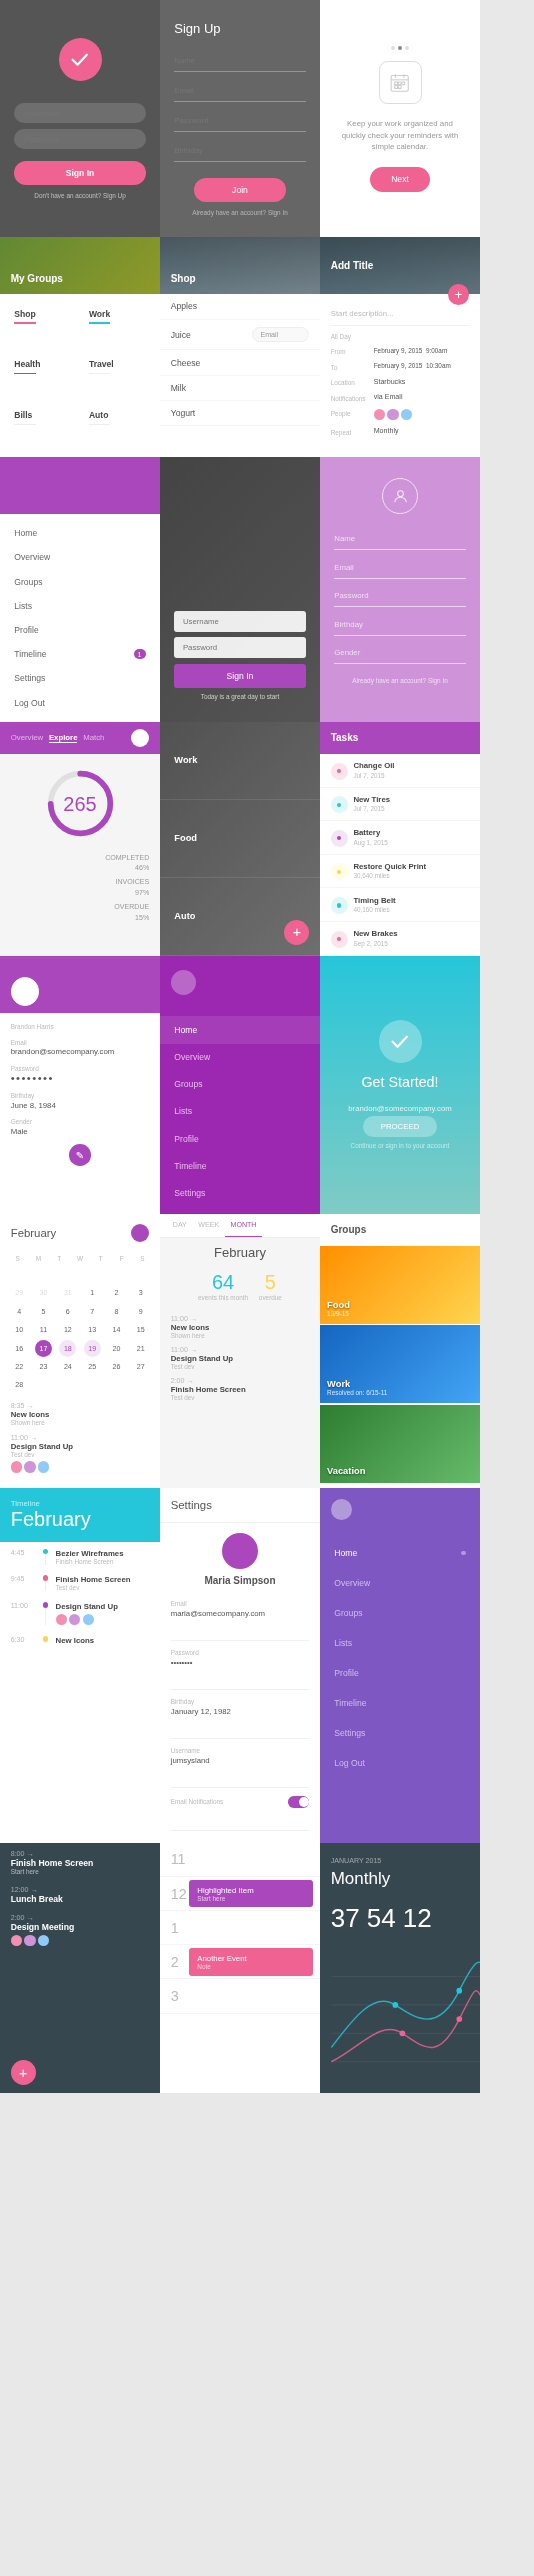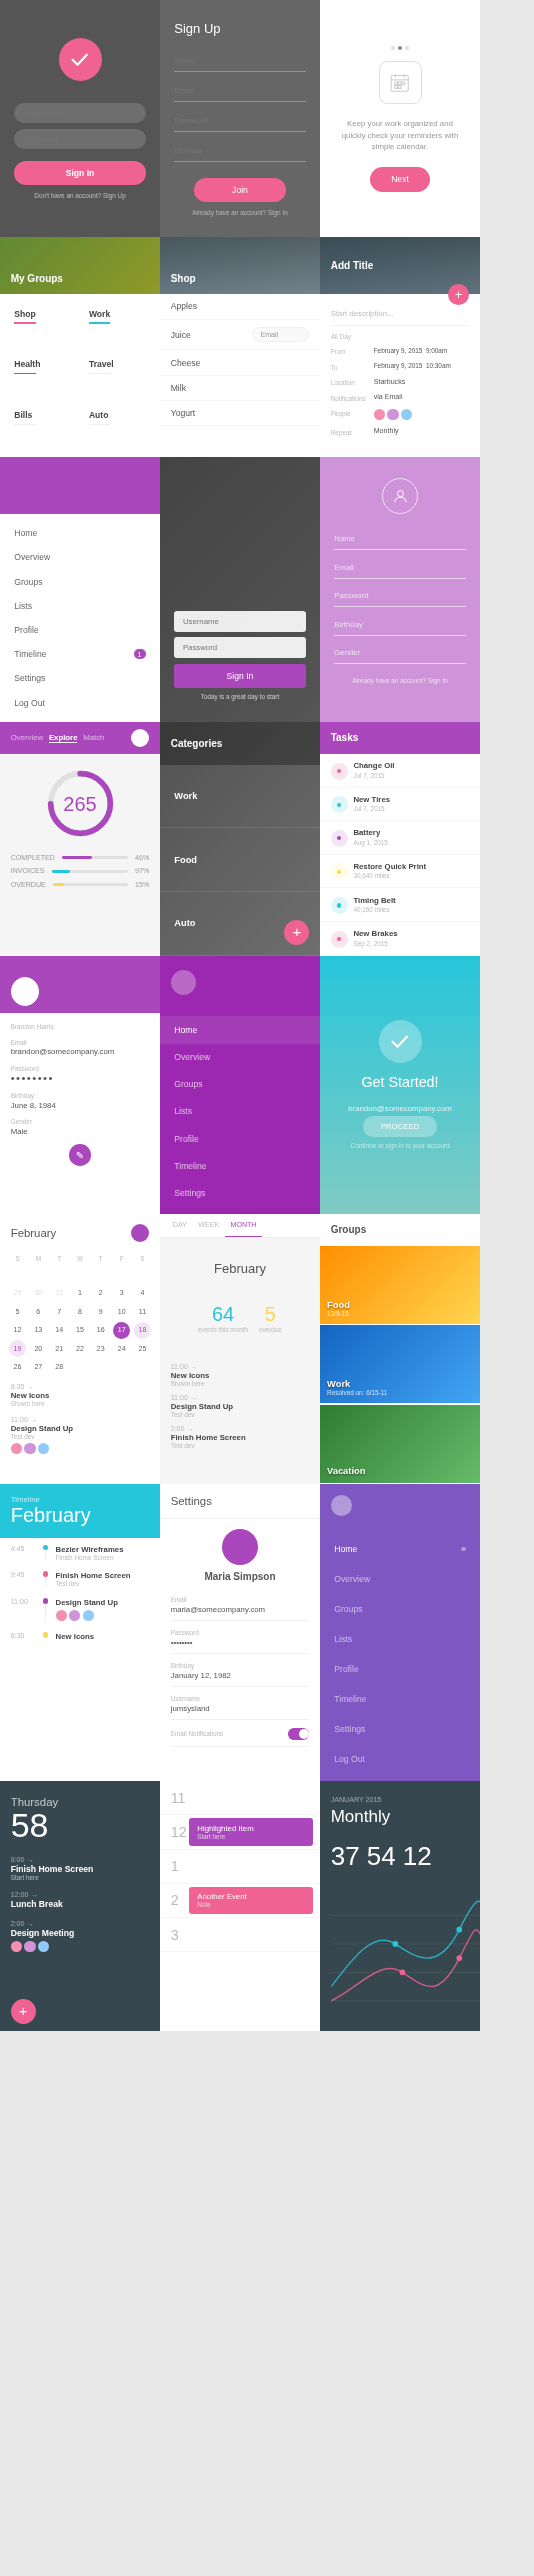--- a/index.html
+++ b/index.html
@@ -165,21 +165,21 @@
     .overview-header {
       background: #ab47bc; padding: 7.1px 10.7px; display: flex; align-items: center; gap: 5.7px;
     }
     .ov-tab { color: rgba(255,255,255,0.6); font-size: 7.8px; cursor: pointer; }
     .ov-tab.active { color: #fff; font-weight: bold; border-bottom: 1.4px solid #fff; }
     .overview-avatar { width: 18px; height: 18px; border-radius: 50%; background: #fff; margin-left: auto; }
     .overview-circle-area { display: flex; align-items: center; justify-content: center; padding: 14.3px; }
     .circle-container { position: relative; width: 71px; height: 71px; }
     .circle-num { position: absolute; top: 50%; left: 50%; transform: translate(-50%, -50%); font-size: 20px; font-weight: 300; color: #ab47bc; }
     .overview-stats { padding: 0 10.7px; }
-    .stat-row { display: flex; justify-content: space-between; align-items: center; margin-bottom: 5.7px; }
+    .stat-row { display: flex; justify-content: space-between; align-items: flex-end; margin-bottom: 5.7px; flex-direction: column; }
     .stat-label { font-size: 7.1px; color: #999; }
     .stat-bar-wrap { flex: 1; height: 2.9px; background: #e0e0e0; margin: 0 7.1px; border-radius: 1.4px; }
     .stat-bar { height: 2.9px; border-radius: 1.4px; }
     .stat-pct { font-size: 7.1px; color: #999; }
 
     .cell-categories {
       background: #888;
       display: flex; flex-direction: column;
     }
     .cat-header { background: rgba(0,0,0,0.3); padding: 10.7px; color: #fff; font-size: 10px; font-weight: bold; height: 43px; display: flex; align-items: center; }
@@ -236,39 +236,39 @@
     .cell-feb-calendar {
       background: #fff;
       display: flex; flex-direction: column;
     }
     .feb-cal-header { background: #fff; padding: 10.7px; display: flex; align-items: center; justify-content: space-between; }
     .feb-cal-title { font-size: 11.4px; color: #555; }
     .feb-cal-avatar { width: 18px; height: 18px; border-radius: 50%; background: #ab47bc; }
     .cal-grid { padding: 0 7.1px; }
     .cal-weekdays { display: grid; grid-template-columns: repeat(7, 1fr); text-align: center; margin-bottom: 3.6px; }
     .cal-weekday { font-size: 6.4px; color: #bbb; padding: 2.1px; }
-    .cal-days { display: grid; grid-template-columns: repeat(7, 1fr); text-align: right; margin-top: 20px; }
+    .cal-days { display: grid; grid-template-columns: repeat(6, 1fr); text-align: right; margin-top: 20px; }
     .cal-day { font-size: 7.1px; color: #666; padding: 2.9px 1.4px; border-radius: 50%; width: 17px; height: 17px; display: flex; align-items: center; justify-content: center; margin: 0.7px auto; }
     .cal-day.today { background: #ab47bc; color: #fff; }
     .cal-day.highlighted { background: #f3e5f5; color: #ab47bc; }
     .cal-day.muted { color: #ddd; }
     .cal-events { padding: 7.1px 10.7px; flex: 1; }
     .cal-event { margin-bottom: 8.6px; }
     .cal-event-time { font-size: 7.1px; color: #bbb; }
     .cal-event-title { font-size: 7.8px; color: #444; font-weight: bold; }
     .cal-event-sub { font-size: 6.4px; color: #bbb; }
     .cal-event-avatars { display: flex; gap: 2.1px; margin-top: 2.9px; }
     .mini-avatar { width: 11.4px; height: 11.4px; border-radius: 50%; background: #ddd; }
     .mini-avatar.pink { background: #f48fb1; }
     .mini-avatar.purple { background: #ce93d8; }
     .mini-avatar.blue { background: #90caf9; }
 
     .cell-overview-stats {
       background: #f5f5f5;
-      display: flex; flex-direction: column; gap: 16px;
+      display: flex; flex-direction: column;
     }
     .ov-stats-tabs { background: #fff; display: flex; padding: 0 7.1px; border-bottom: 0.7px solid #eee; }
     .ov-stats-tab { padding: 7.1px 5.7px; font-size: 7.1px; color: #bbb; cursor: pointer; }
     .ov-stats-tab.active { color: #ab47bc; border-bottom: 1.4px solid #ab47bc; }
     .ov-month-title { font-size: 13px; color: #555; text-align: center; padding: 7.1px 0 3.6px; }
     .ov-big-nums { display: flex; justify-content: center; gap: 10.7px; padding: 7.1px 10.7px; }
     .ov-big-num { text-align: center; }
     .ov-big-num-val { font-size: 20px; color: #26c6da; font-weight: 300; }
     .ov-big-num-label { font-size: 6.4px; color: #bbb; }
     .ov-big-num-val.yellow { color: #ffd54f; }
@@ -309,21 +309,21 @@
     .cell-settings {
       background: #fff;
       display: flex; flex-direction: column;
     }
     .settings-header { background: #fff; border-bottom: 0.7px solid #f0f0f0; padding: 10.7px; }
     .settings-title { font-size: 11.4px; color: #555; }
     .settings-profile-area { display: flex; flex-direction: column; align-items: center; padding: 10.7px; }
     .settings-avatar { width: 36px; height: 36px; border-radius: 50%; background: #ab47bc; }
     .settings-name { font-size: 10px; color: #555; margin-top: 5.7px; font-weight: bold; }
     .settings-form { padding: 3.6px 10.7px; flex: 1; }
-    .settings-field { margin-bottom: 8.6px; border-bottom: 0.7px solid #f0f0f0; padding-bottom: 6px; }
+    .settings-field { margin-bottom: 8.6px; border-bottom: 0.7px solid #f0f0f0; padding-bottom: 22px; }
     .settings-field-label { font-size: 6.4px; color: #bbb; }
     .settings-field-value { font-size: 7.8px; color: #555; margin-top: 1.4px; }
     .settings-toggle { display: flex; justify-content: space-between; align-items: center; }
     .toggle-switch { width: 21.4px; height: 11.4px; background: #ab47bc; border-radius: 5.7px; position: relative; cursor: pointer; }
     .toggle-thumb { width: 10px; height: 10px; background: #fff; border-radius: 50%; position: absolute; top: 0.7px; right: 0.7px; }
 
     .cell-purple-home {
       background: #7e57c2;
       display: flex; flex-direction: column;
     }
@@ -639,23 +639,20 @@
         <span class="stat-label">OVERDUE</span>
         <div class="stat-bar-wrap">
           <div class="stat-bar" style="width:15%;background:#ffd54f;"></div>
         </div>
         <span class="stat-pct">15%</span>
       </div>
     </div>
   </div>
 
   <div class="cell cell-categories" style="background: linear-gradient(rgba(0,0,0,0.3),rgba(0,0,0,0.3)), linear-gradient(135deg,#757575,#9e9e9e); position:relative;">
-    <div class="cat-header">
-      <span>Categories</span>
-    </div>
     <div class="cat-items">
       <div class="cat-item">
         <span class="cat-item-label">Work</span>
       </div>
       <div class="cat-item">
         <span class="cat-item-label">Food</span>
       </div>
       <div class="cat-item">
         <span class="cat-item-label">Auto</span>
       </div>
@@ -1053,24 +1050,20 @@
       <div class="purple-home-item">
         <span>Log Out</span>
       </div>
     </div>
   </div>
 </div>
 
 <div class="row">
 
   <div class="cell cell-thursday">
-    <div class="thu-header">
-      <div class="thu-day">Thursday</div>
-      <div class="thu-num">58</div>
-    </div>
     <div class="thu-events">
       <div class="thu-event">
         <div class="thu-event-time">8:00 →</div>
         <div class="thu-event-title">Finish Home Screen</div>
         <div class="thu-event-sub">Start here</div>
       </div>
       <div class="thu-event">
         <div class="thu-event-time">12:00 →</div>
         <div class="thu-event-title">Lunch Break</div>
         <div class="thu-event-sub"></div>

